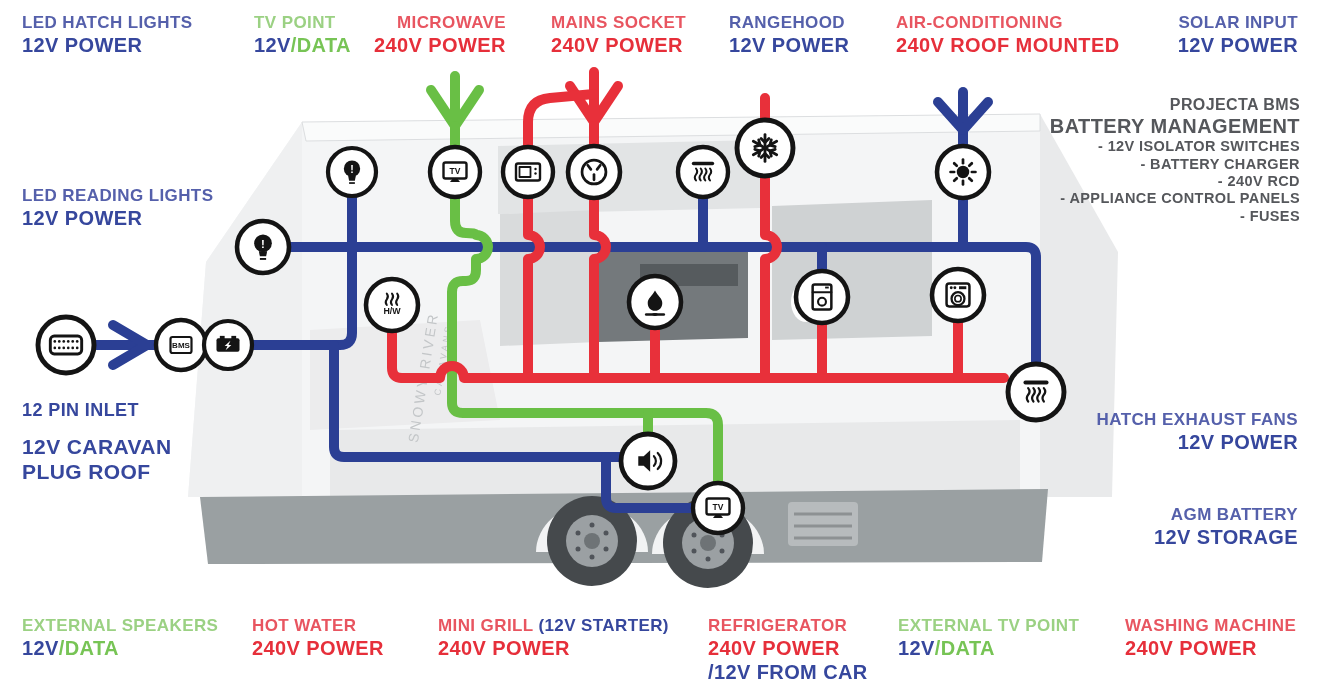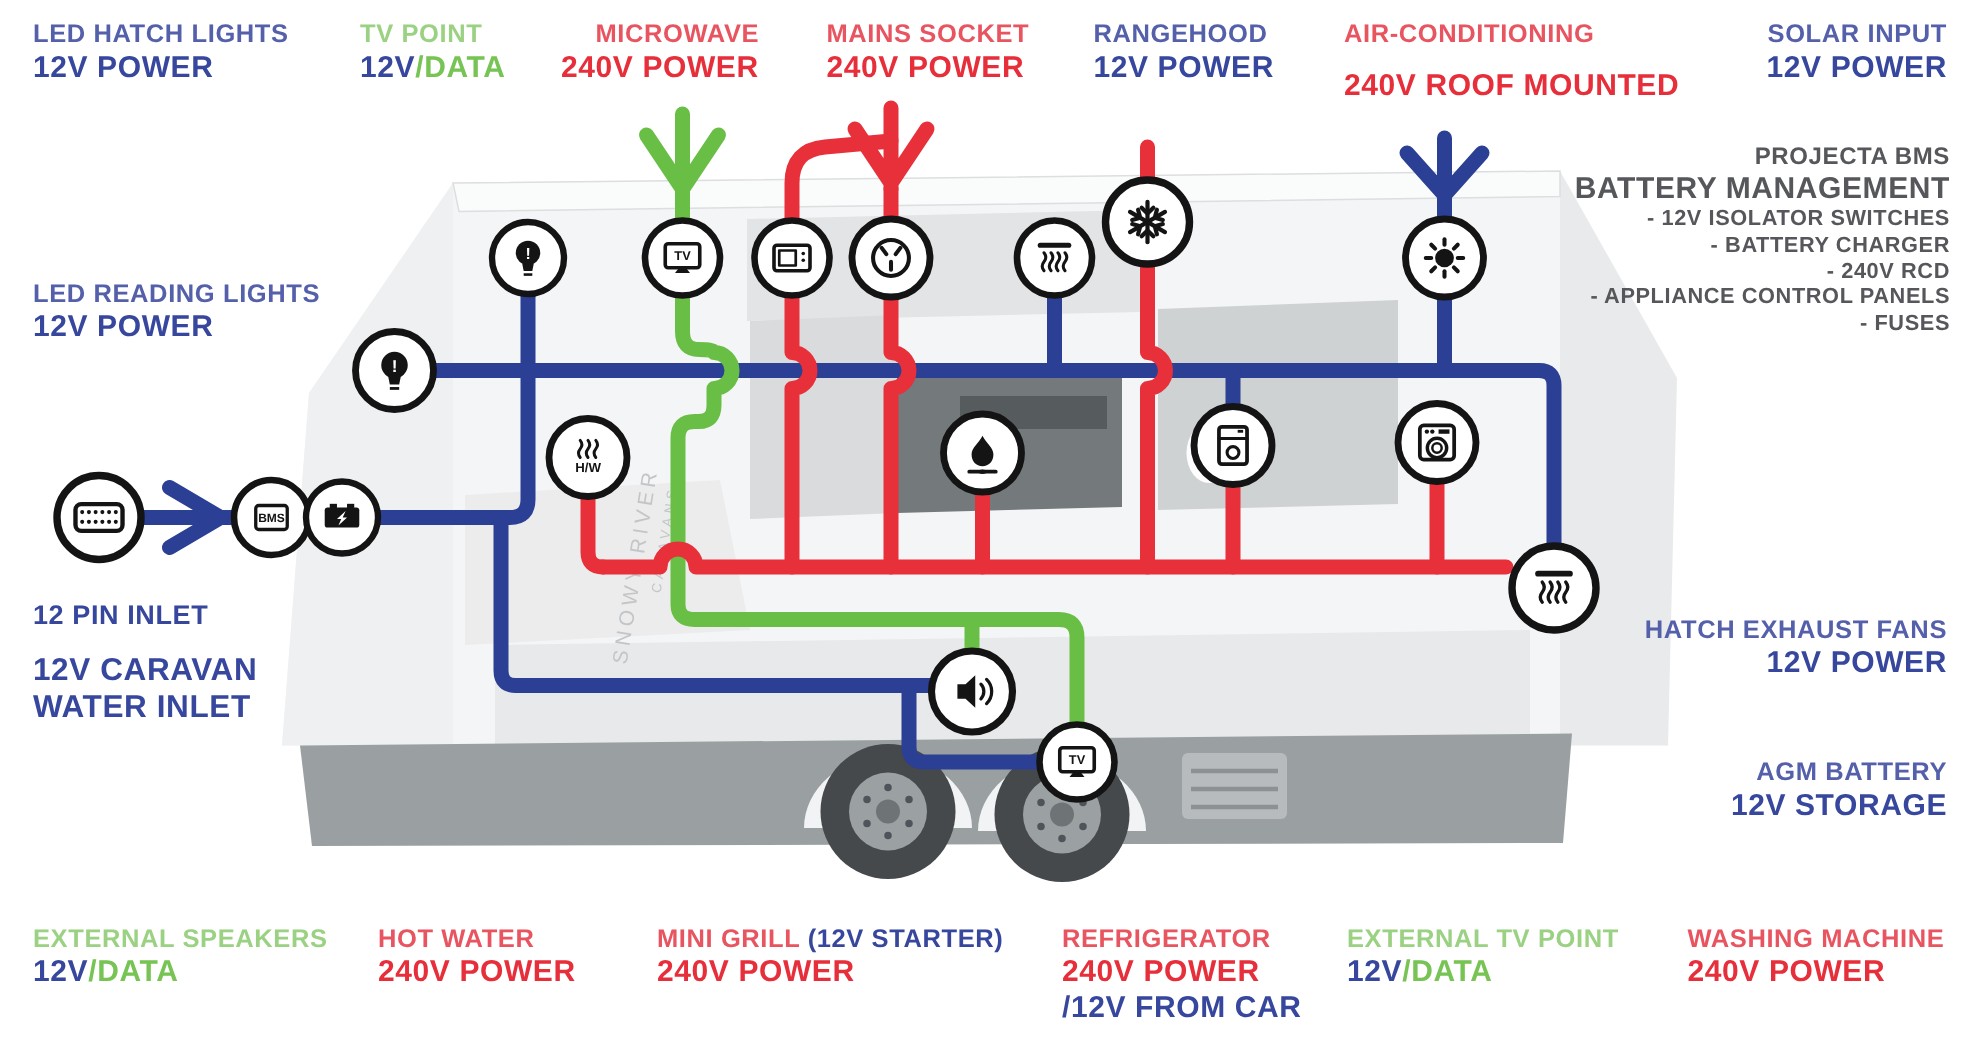--- a/index.html
+++ b/index.html
@@ -271,39 +271,39 @@
           <path d="M-5,10 L5,10 L2.5,6.8 L-2.5,6.8 Z" fill="#141414"></path>
         </g>
       </g>
   </svg>
 
   <div id="labels-layer">
       <div class="lbl" style="left: 22px; top: 13px;">
         <div style="font-size: 17px;"><span class="c-blue1">LED HATCH LIGHTS</span></div>
         <div style="font-size: 20px;"><span class="c-blue2">12V POWER</span></div>
       </div>
-      <div class="lbl" style="left: 240px; top: 13px;">
+      <div class="lbl" style="left: 254px; top: 13px;">
         <div style="font-size: 17px;"><span class="c-green1">TV POINT</span></div>
         <div style="font-size: 20px;"><span class="c-blue2">12V</span><span class="c-green2">/DATA</span></div>
       </div>
       <div class="lbl" style="left: 374px; top: 13px;">
         <div style="font-size: 17px; margin-left: 23px;"><span class="c-red1">MICROWAVE</span></div>
         <div style="font-size: 20px;"><span class="c-red2">240V POWER</span></div>
       </div>
       <div class="lbl" style="left: 551px; top: 13px;">
         <div style="font-size: 17px;"><span class="c-red1">MAINS SOCKET</span></div>
         <div style="font-size: 20px;"><span class="c-red2">240V POWER</span></div>
       </div>
       <div class="lbl" style="left: 729px; top: 13px;">
         <div style="font-size: 17px;"><span class="c-blue1">RANGEHOOD</span></div>
         <div style="font-size: 20px;"><span class="c-blue2">12V POWER</span></div>
       </div>
       <div class="lbl" style="left: 896px; top: 13px;">
         <div style="font-size: 17px;"><span class="c-red1">AIR-CONDITIONING</span></div>
-        <div style="font-size: 20px; margin-top: 12px;"><span class="c-red2">240V ROOF MOUNTED</span></div>
+        <div style="font-size: 20px;"><span class="c-red2">240V ROOF MOUNTED</span></div>
       </div>
       <div class="lbl right" style="right: 22px; top: 13px;">
         <div style="font-size: 17px;"><span class="c-blue1">SOLAR INPUT</span></div>
         <div style="font-size: 20px;"><span class="c-blue2">12V POWER</span></div>
       </div>
       <div class="lbl right" style="right: 20px; top: 95px;">
         <div style="font-size: 16px;"><span class="c-gray">PROJECTA BMS</span></div>
         <div style="font-size: 20px;"><span class="c-gray">BATTERY MANAGEMENT</span></div>
         <div style="font-size: 14.5px;"><span class="c-gray">- 12V ISOLATOR SWITCHES</span></div>
         <div style="font-size: 14.5px;"><span class="c-gray">- BATTERY CHARGER</span></div>
@@ -311,21 +311,21 @@
         <div style="font-size: 14.5px;"><span class="c-gray">- APPLIANCE CONTROL PANELS</span></div>
         <div style="font-size: 14.5px;"><span class="c-gray">- FUSES</span></div>
       </div>
       <div class="lbl" style="left: 22px; top: 186px;">
         <div style="font-size: 17px;"><span class="c-blue1">LED READING LIGHTS</span></div>
         <div style="font-size: 20px;"><span class="c-blue2">12V POWER</span></div>
       </div>
       <div class="lbl" style="left: 22px; top: 400px;">
         <div style="font-size: 18px;"><span class="c-blue2">12 PIN INLET</span></div>
         <div style="font-size: 21px; margin-top: 12px;"><span class="c-blue2">12V CARAVAN</span></div>
-        <div style="font-size: 21px;"><span class="c-blue2">WATER INLET</span></div>
+        <div style="font-size: 21px;"><span class="c-blue2">PLUG ROOF</span></div>
       </div>
       <div class="lbl right" style="right: 22px; top: 410px;">
         <div style="font-size: 17px;"><span class="c-blue1">HATCH EXHAUST FANS</span></div>
         <div style="font-size: 20px;"><span class="c-blue2">12V POWER</span></div>
       </div>
       <div class="lbl right" style="right: 22px; top: 505px;">
         <div style="font-size: 17px;"><span class="c-blue1">AGM BATTERY</span></div>
         <div style="font-size: 20px;"><span class="c-blue2">12V STORAGE</span></div>
       </div>
       <div class="lbl" style="left: 22px; top: 616px;">

